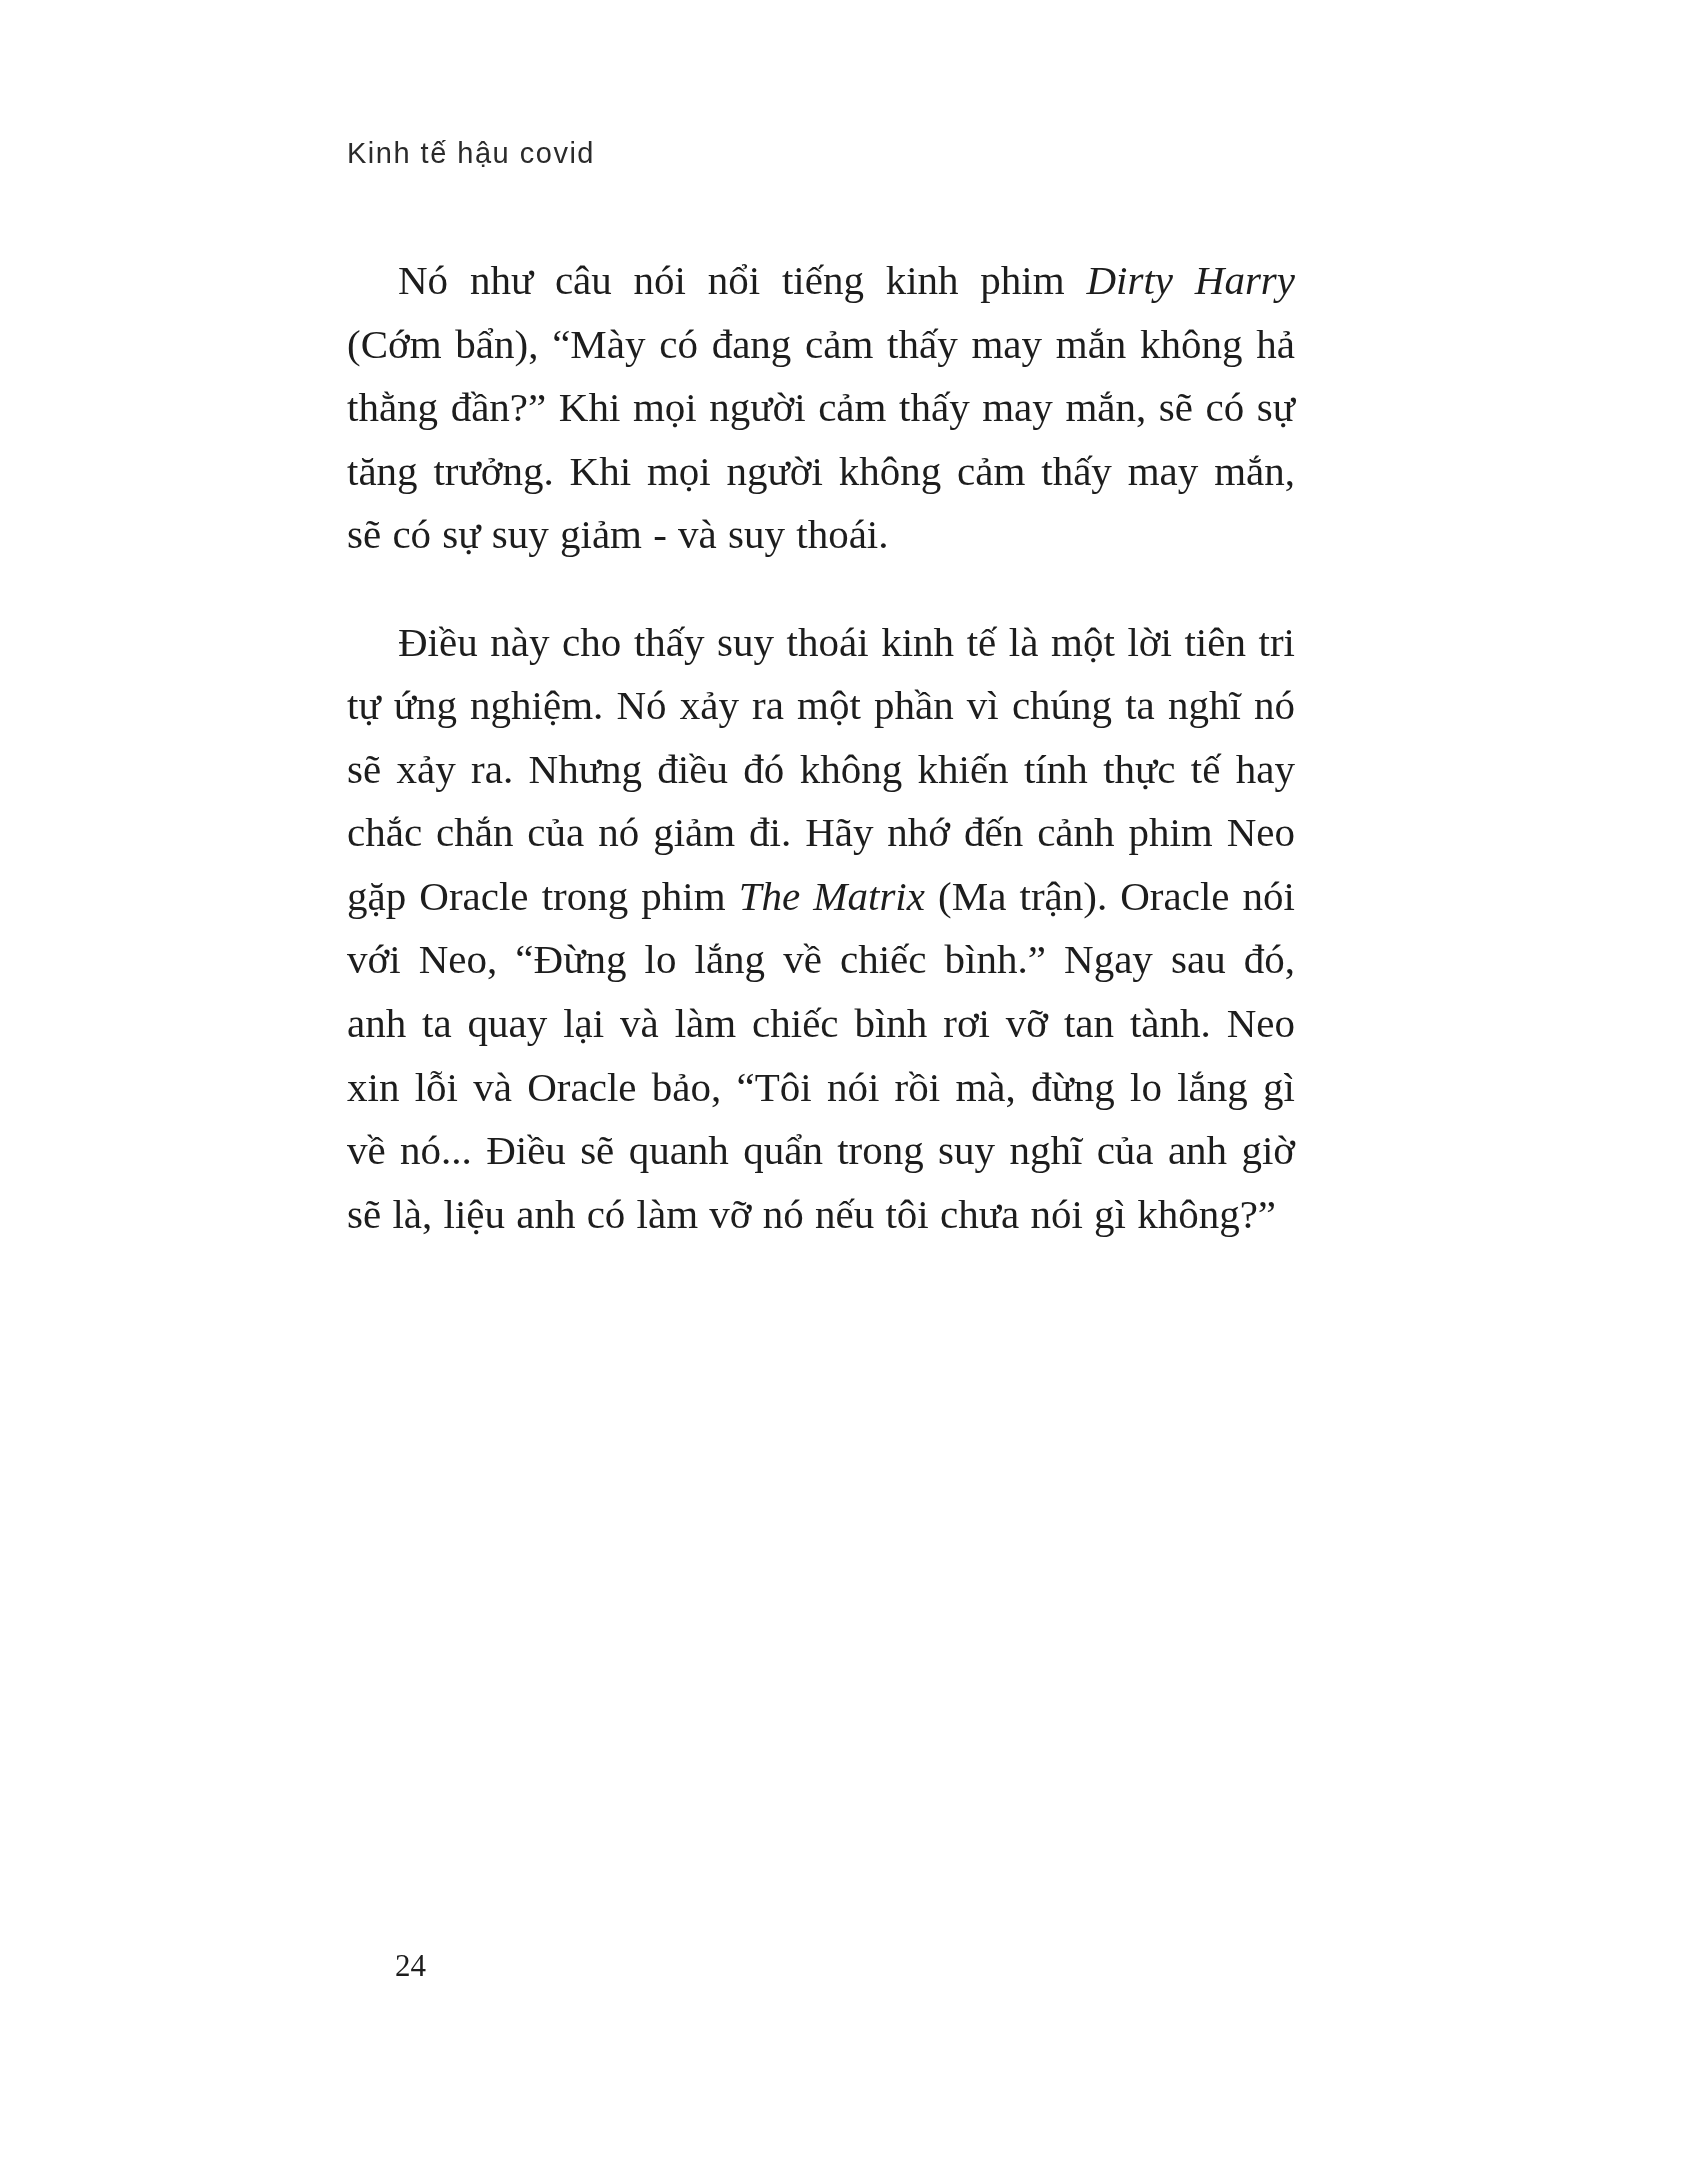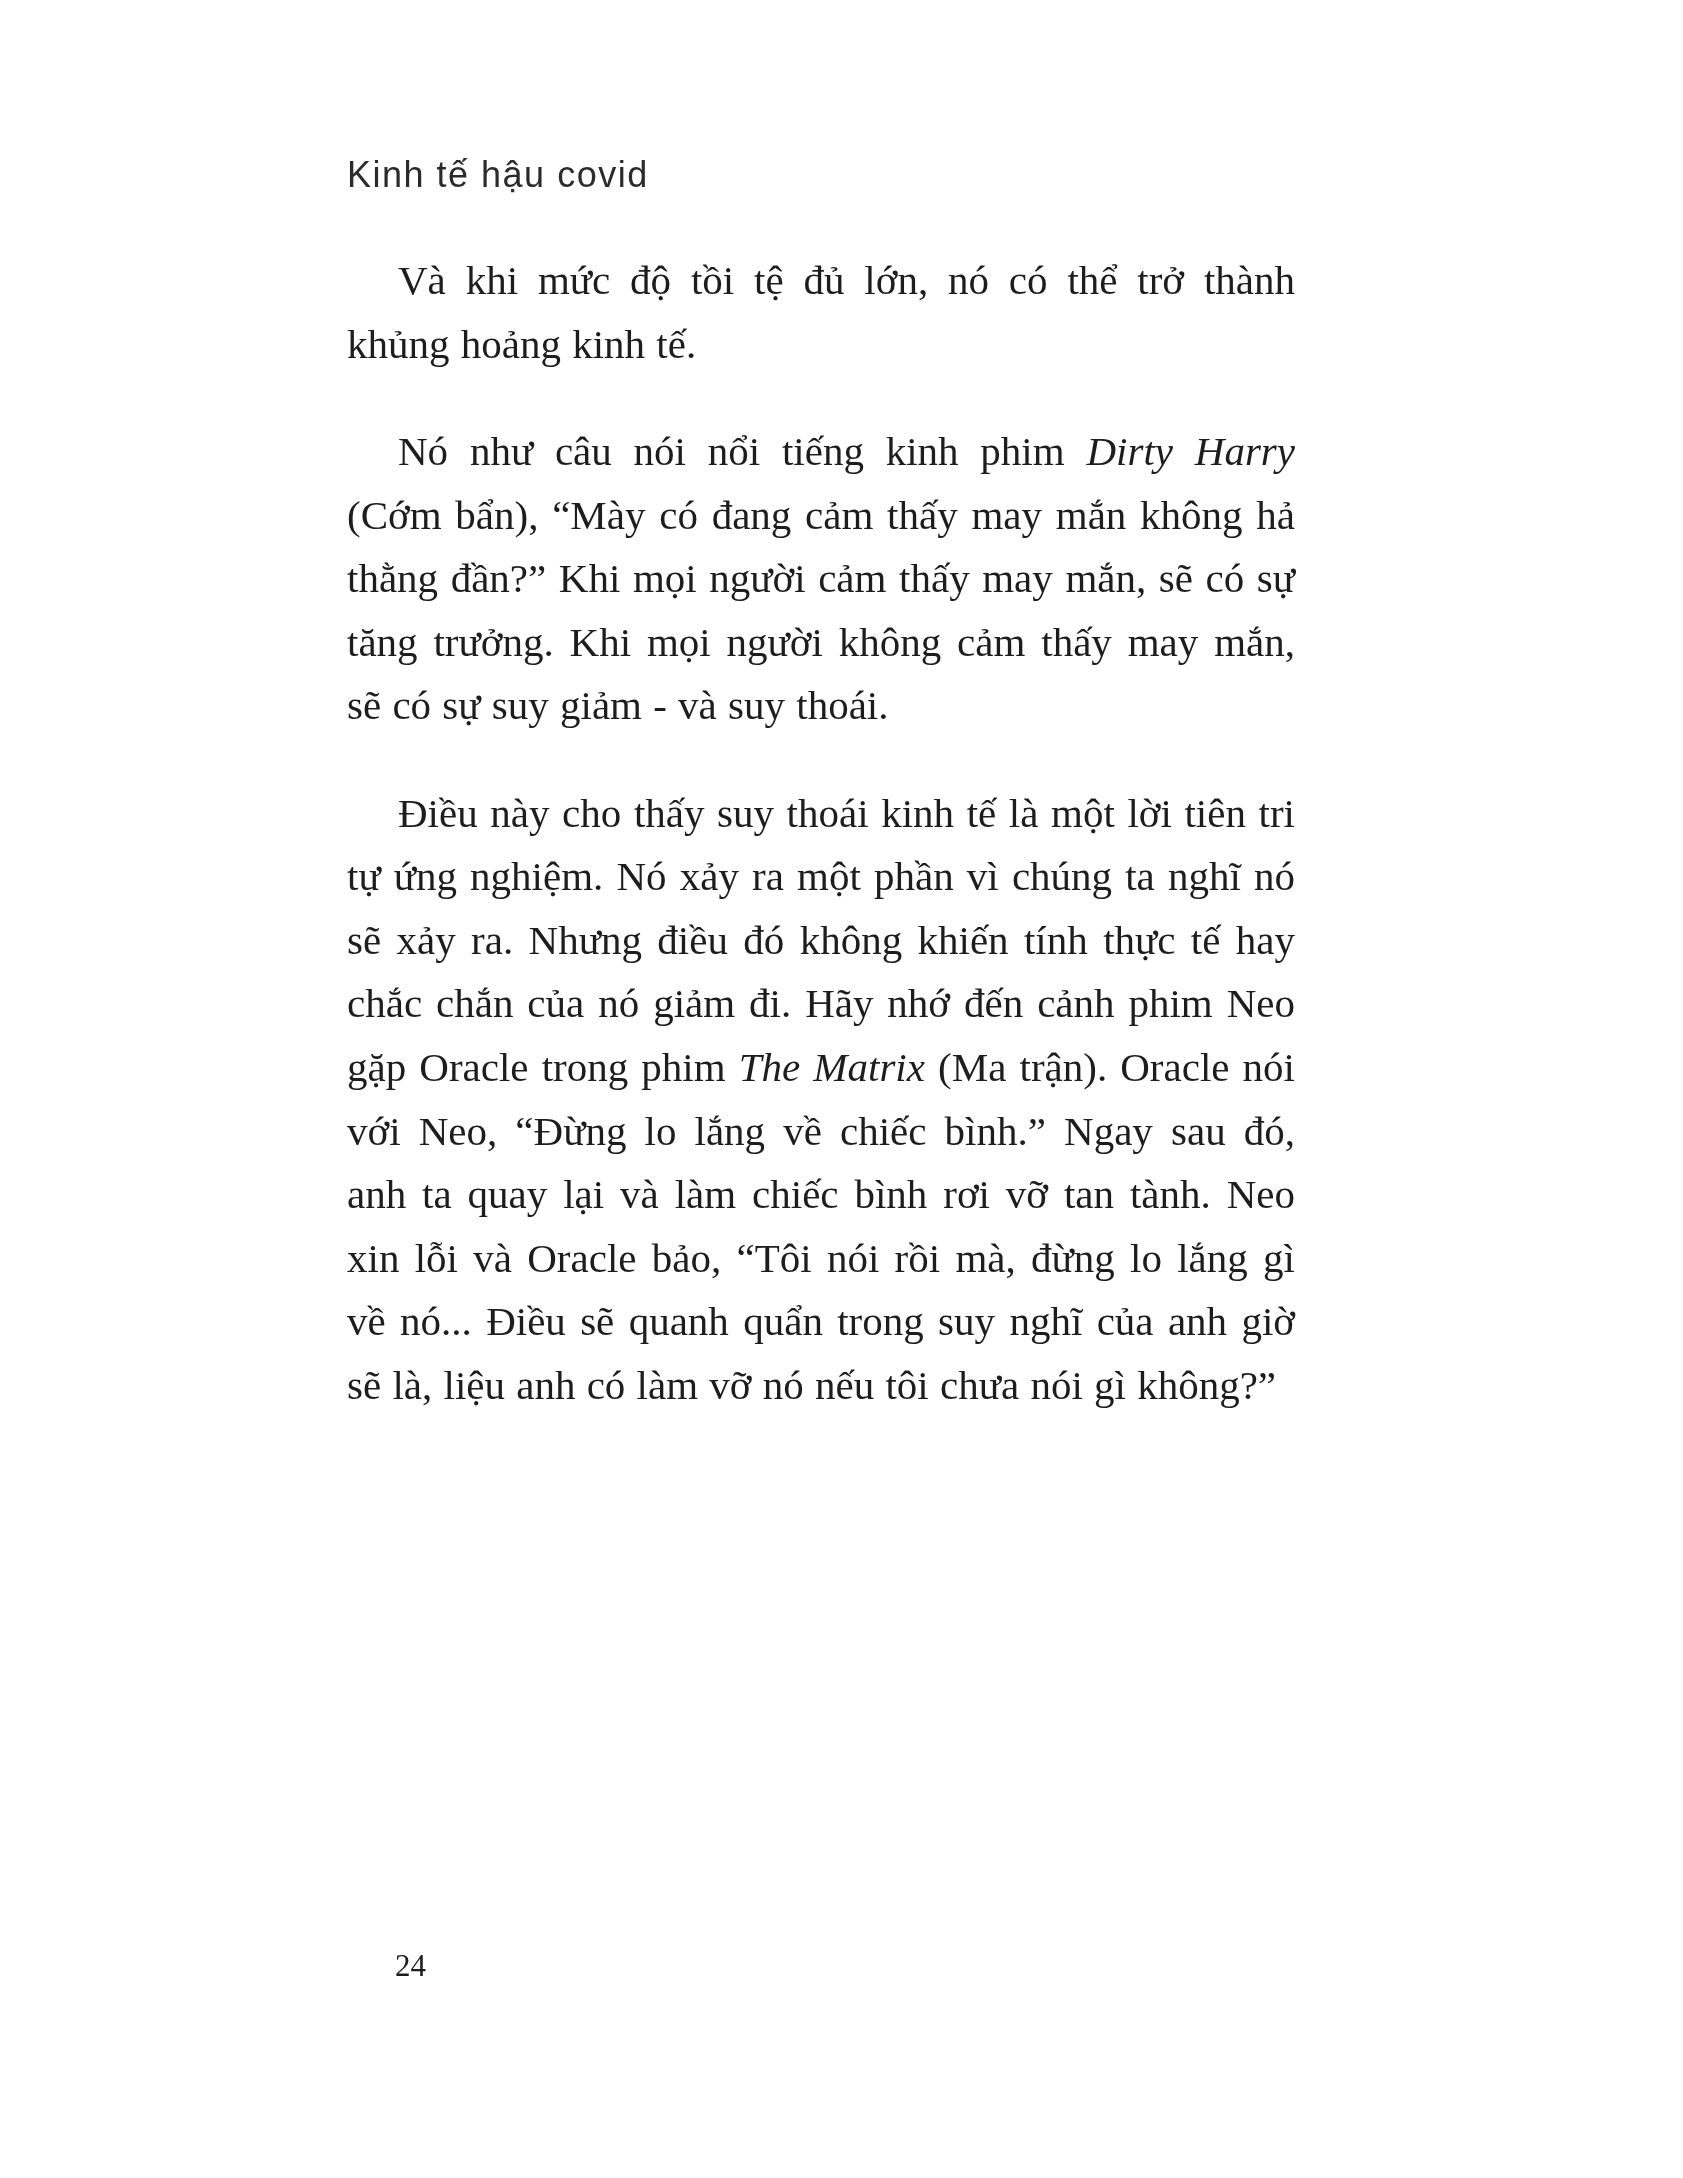--- a/index.html
+++ b/index.html
@@ -12,23 +12,23 @@
     width: 1683px;
     height: 2178px;
     background: #ffffff;
     overflow: hidden;
     font-family: "Liberation Serif", "DejaVu Serif", serif;
     color: #1d1d1d;
   }
   .running-header {
     position: absolute;
     left: 347px;
-    top: 154px;
+    top: 137px;
     font-family: "Liberation Sans", "DejaVu Sans", sans-serif;
-    font-size: 36px;
+    font-size: 29px;
     font-weight: 400;
     letter-spacing: 1.5px;
     color: #2b2b2b;
   }
   .body-text {
     position: absolute;
     left: 347px;
     top: 249px;
     width: 948px;
     font-size: 41px;
@@ -54,21 +54,20 @@
 </style>
 </head>
 <body>
 
 <div class="page">
 
   <div class="running-header">Kinh tế hậu covid</div>
 
   <div class="body-text">
 
-    <p class="para"><span>Và khi mức độ tồi tệ đủ lớn, nó có thể trở thành khủng hoảng kinh tế.</span></p>
 
     <p class="para"><span>Nó như câu nói nổi tiếng kinh phim </span><em class="it">Dirty Harry</em><span> (Cớm bẩn), “Mày có đang cảm thấy may mắn không hả thằng đần?” Khi mọi người cảm thấy may mắn, sẽ có sự tăng trưởng. Khi mọi người không cảm thấy may mắn, sẽ có sự suy giảm - và suy thoái.</span></p>
 
     <p class="para"><span>Điều này cho thấy suy thoái kinh tế là một lời tiên tri tự ứng nghiệm. Nó xảy ra một phần vì chúng ta nghĩ nó sẽ xảy ra. Nhưng điều đó không khiến tính thực tế hay chắc chắn của nó giảm đi. Hãy nhớ đến cảnh phim Neo gặp Oracle trong phim </span><em class="it">The Matrix</em><span> (Ma trận). Oracle nói với Neo, “Đừng lo lắng về chiếc bình.” Ngay sau đó, anh ta quay lại và làm chiếc bình rơi vỡ tan tành. Neo xin lỗi và Oracle bảo, “Tôi nói rồi mà, đừng lo lắng gì về nó... Điều sẽ quanh quẩn trong suy nghĩ của anh giờ sẽ là, liệu anh có làm vỡ nó nếu tôi chưa nói gì không?”</span></p>
 
   </div>
 
   <div class="page-number">24</div>
 
 </div>

